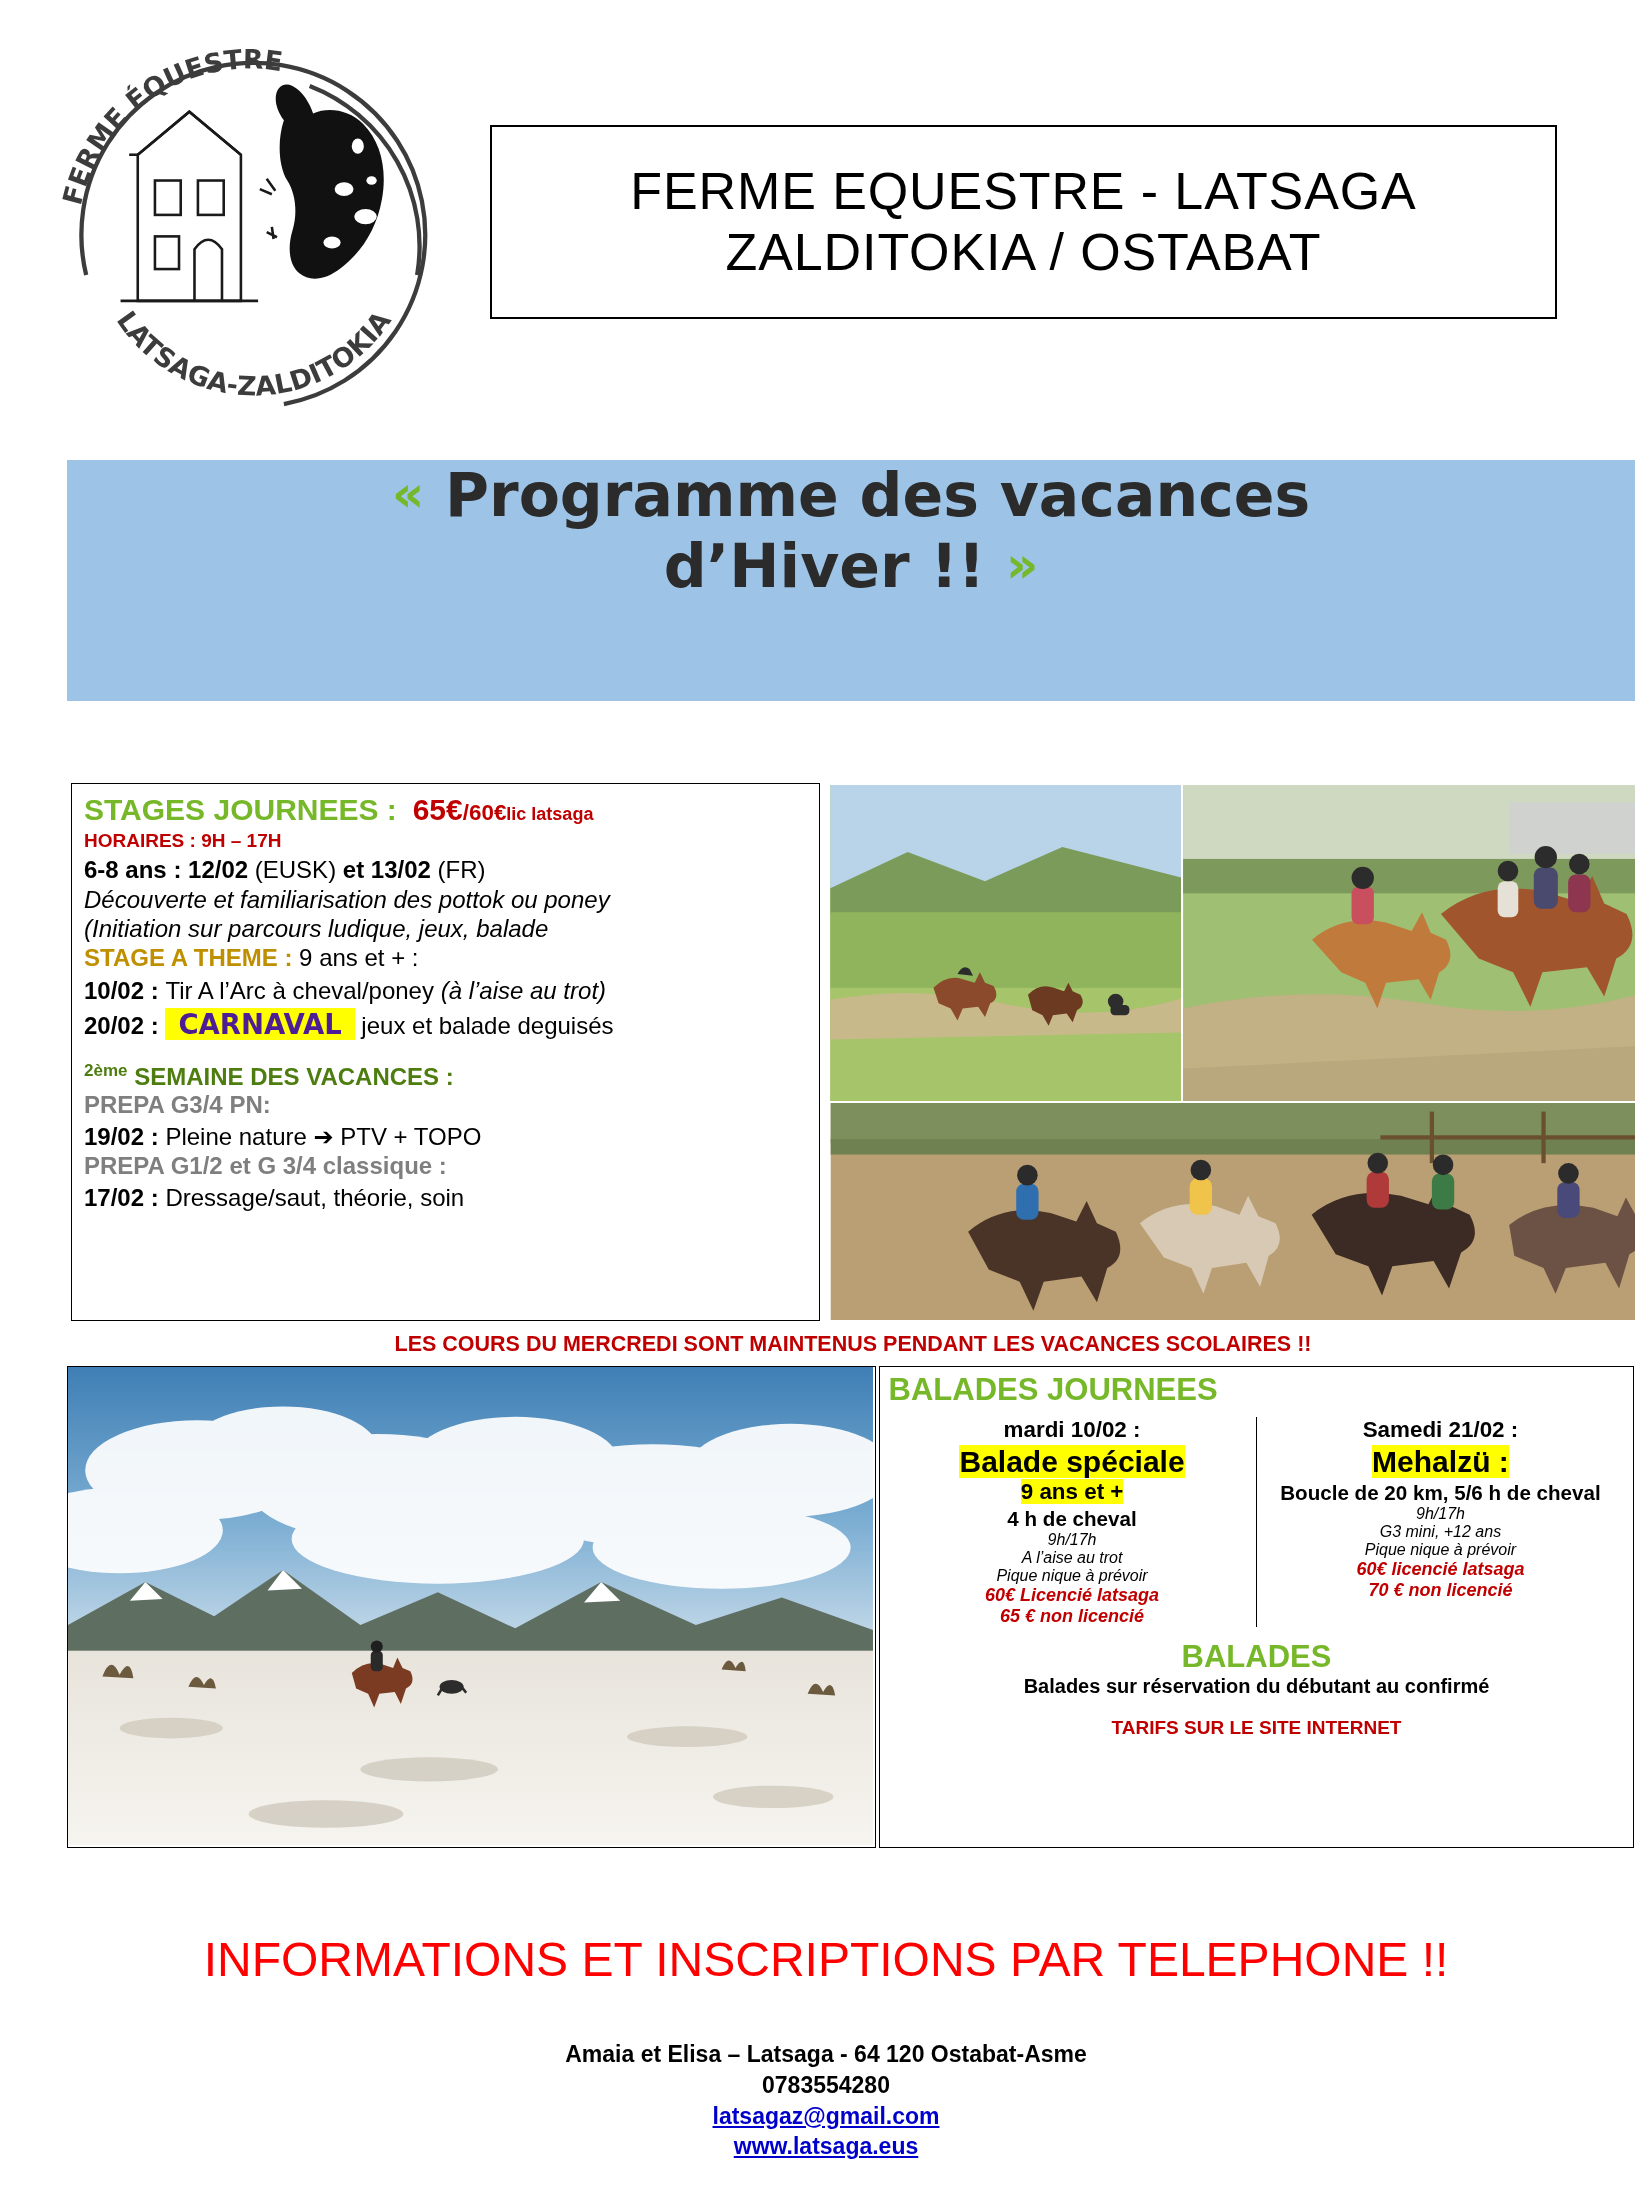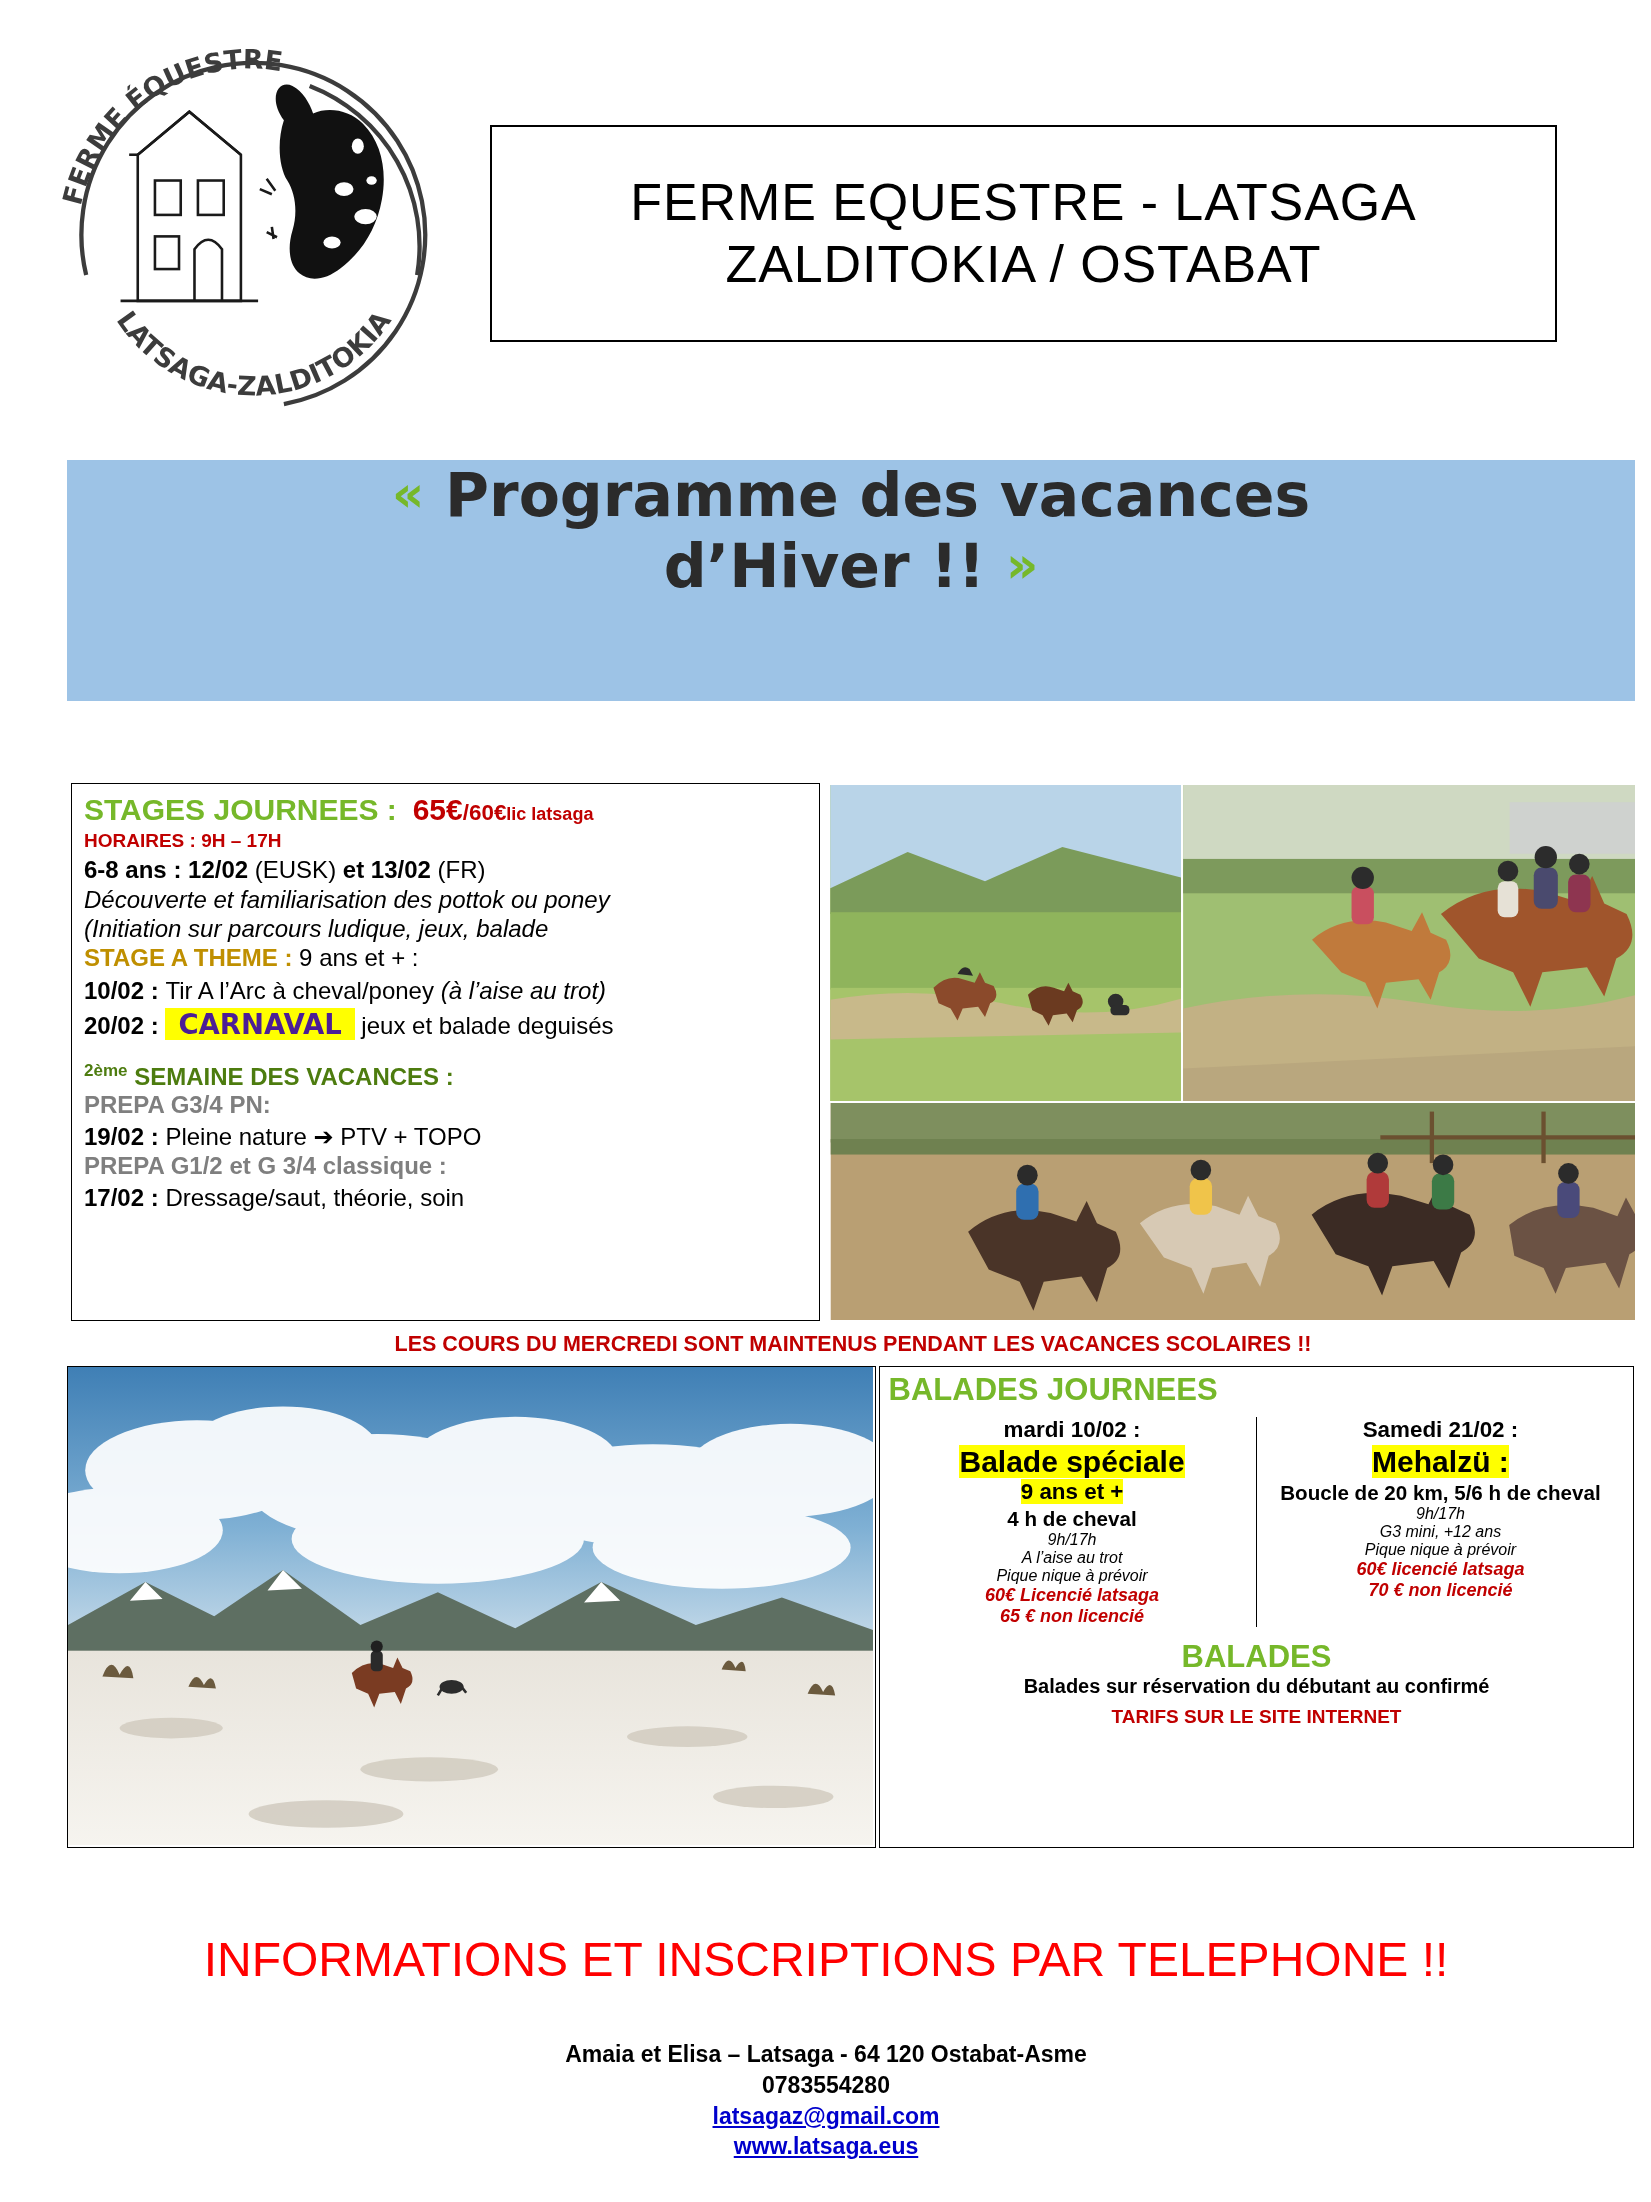--- a/index.html
+++ b/index.html
@@ -15,21 +15,21 @@
 
   
   .header { position:relative; height:430px; }
 
   .logo-wrap {
     position:absolute; left:26px; top:17px; width:447px; height:413px;
   }
   .logo-svg { display:block; }
 
   .title-box {
-    position:absolute; left:490px; top:125px; width:1067px; height:217px;
+    position:absolute; left:490px; top:125px; width:1067px; height:194px;
     border:2.6px solid #000; background:#fff;
     display:flex; flex-direction:column; align-items:center; justify-content:center;
   }
   .title-line { font-size:52px; letter-spacing:0.9px; line-height:1.18; white-space:nowrap; }
 
   
   .banner {
     position:absolute; left:67px; top:460px; width:1568px; height:241px;
     background:#9dc3e6;
     display:flex; align-items:flex-start; justify-content:center;
@@ -92,21 +92,21 @@
   .b-col.left { border-right:1.7px solid #000; }
   .b-day { font-size:22.4px; font-weight:bold; }
   .hl { background:#ffff00; font-weight:bold; }
   .b-hl-l1 { font-size:30px; margin-top:2.6px; }
   .b-hl-l2 { font-size:22.4px; }
   .b-bold { font-size:20.6px; font-weight:bold; margin-top:1.7px; }
   .b-small { font-size:16px; font-style:italic; }
   .b-red { font-size:18px; font-style:italic; font-weight:bold; color:#c00000; }
   .b-sub { text-align:center; font-size:31px; font-weight:bold; color:#76b82a; margin-top:12px; }
   .b-res { text-align:center; font-size:20px; font-weight:bold; }
-  .b-tarif { text-align:center; font-size:19px; font-weight:bold; color:#c00000; margin-top:8px; }
+  .b-tarif { text-align:center; font-size:19px; font-weight:bold; color:#c00000; margin-top:19px; }
 
   
   .info {
     position:absolute; left:0; top:1932px; width:1652px; text-align:center;
     font-size:48px; color:#ff0000;
   }
   .contact { position:absolute; left:0; top:2039px; width:1652px; text-align:center; }
   .contact div { font-size:23px; font-weight:bold; line-height:1.34; }
   .contact .link { color:#0000cc; text-decoration:underline; }
 </style>

